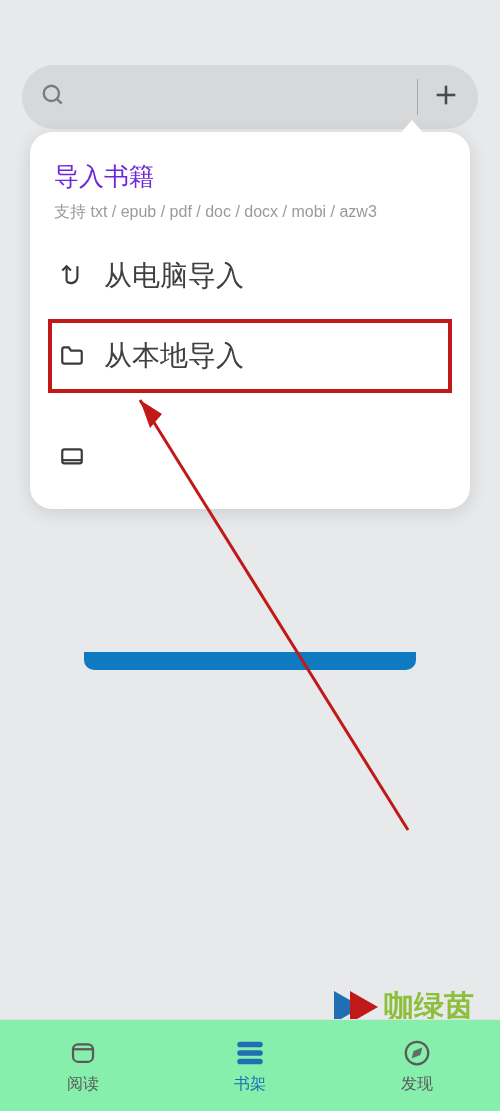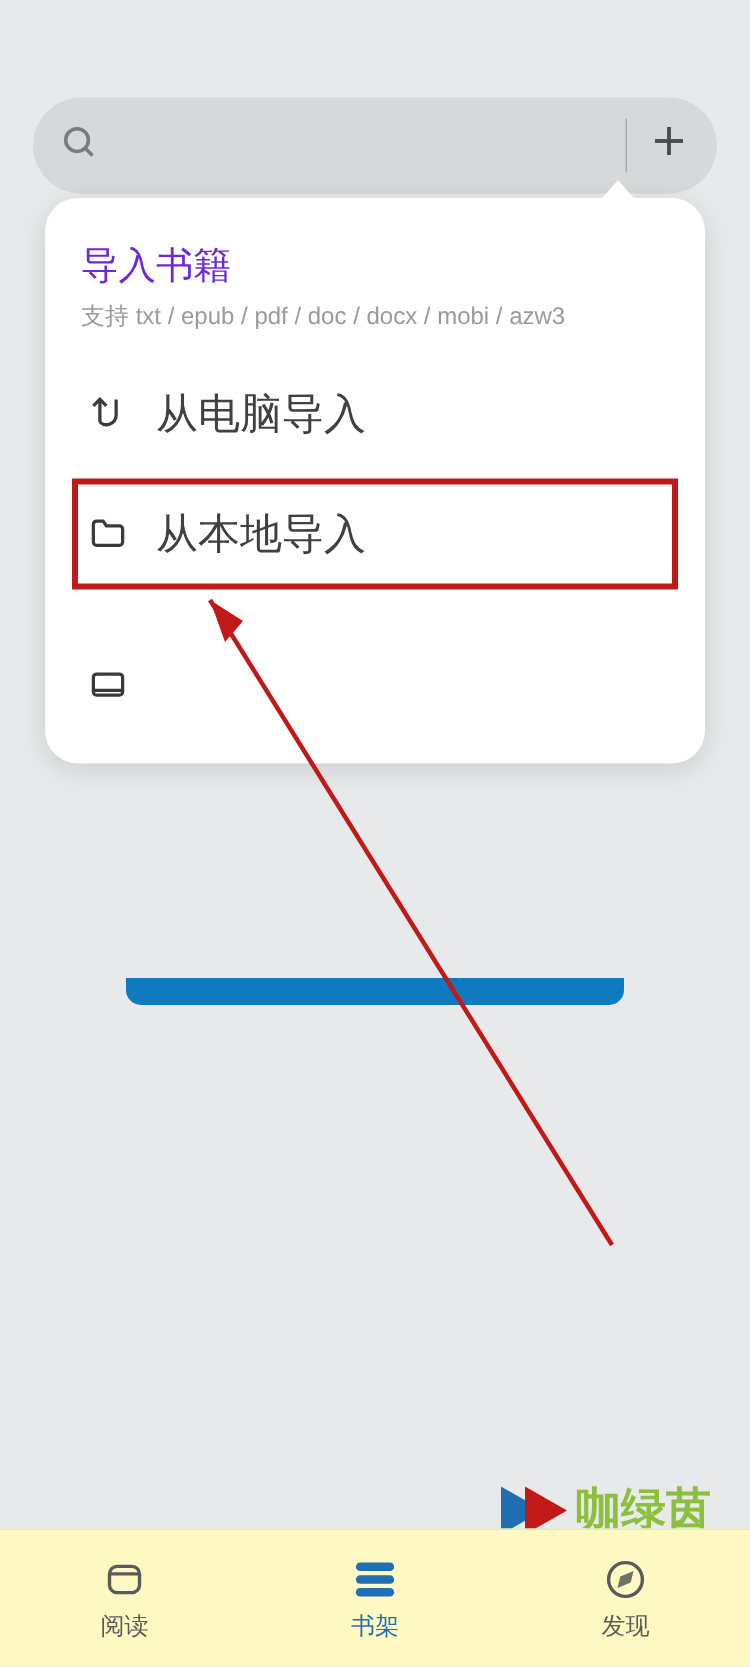--- a/index.html
+++ b/index.html
@@ -92,21 +92,21 @@
     height: 18px;
     background: #0f7abf;
     border-radius: 0 0 10px 10px;
   }
 
   
   .bottom-nav {
     position: absolute;
     left: 0; right: 0; bottom: 0;
     height: 92px;
-    background: #fef9c3;
+    background: #86efac;
     display: flex;
     align-items: center;
     justify-content: space-around;
     border-top: 1px solid #e2e2e2;
   }
   .nav-item {
     display: flex;
     flex-direction: column;
     align-items: center;
     gap: 4px;

